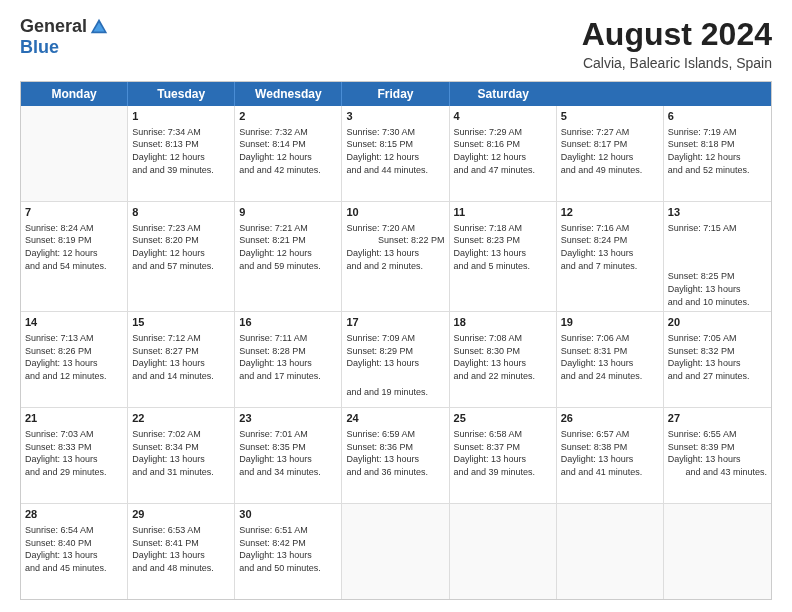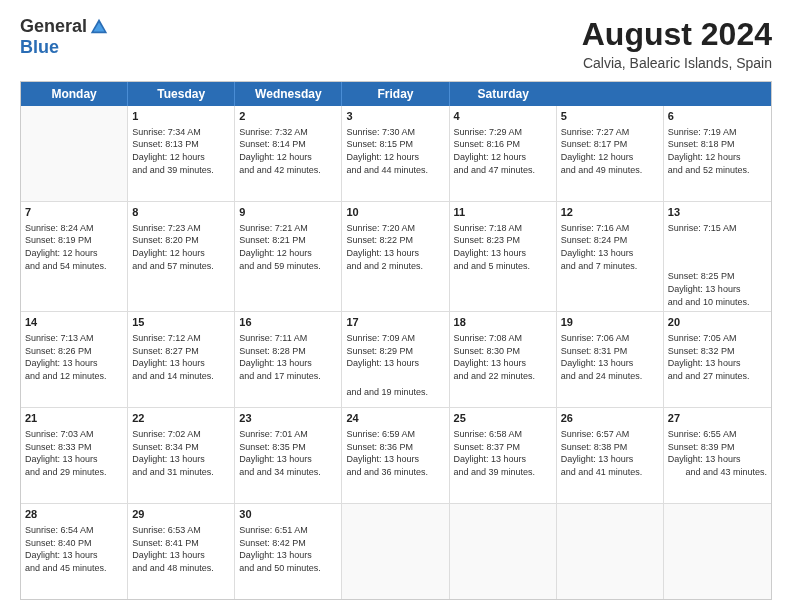--- a/index.html
+++ b/index.html
@@ -227,21 +227,21 @@
               <span style="display: block;">Sunrise: 7:21 AM</span>
               <span style="display: block;">Sunset: 8:21 PM</span>
               <span style="display: block;">Daylight: 12 hours</span>
               <span style="display: block;">and and 59 minutes.</span>
             </div>
           </div>
           <div class="cal-cell">
             <span class="day-num">10</span>
             <div class="cell-content">
               <span style="display: block;">Sunrise: 7:20 AM</span>
-              <span style="display: block;">Sunset: 8:22 PM</span>
+              <span style="display: block; text-align: right;">Sunset: 8:22 PM</span>
               <span style="display: block;">Daylight: 13 hours</span>
               <span style="display: block;">and and 2 minutes.</span>
             </div>
           </div>
           <div class="cal-cell">
             <span class="day-num">11</span>
             <div class="cell-content">
               <span style="display: block;">Sunrise: 7:18 AM</span>
               <span style="display: block;">Sunset: 8:23 PM</span>
               <span style="display: block;">Daylight: 13 hours</span>

